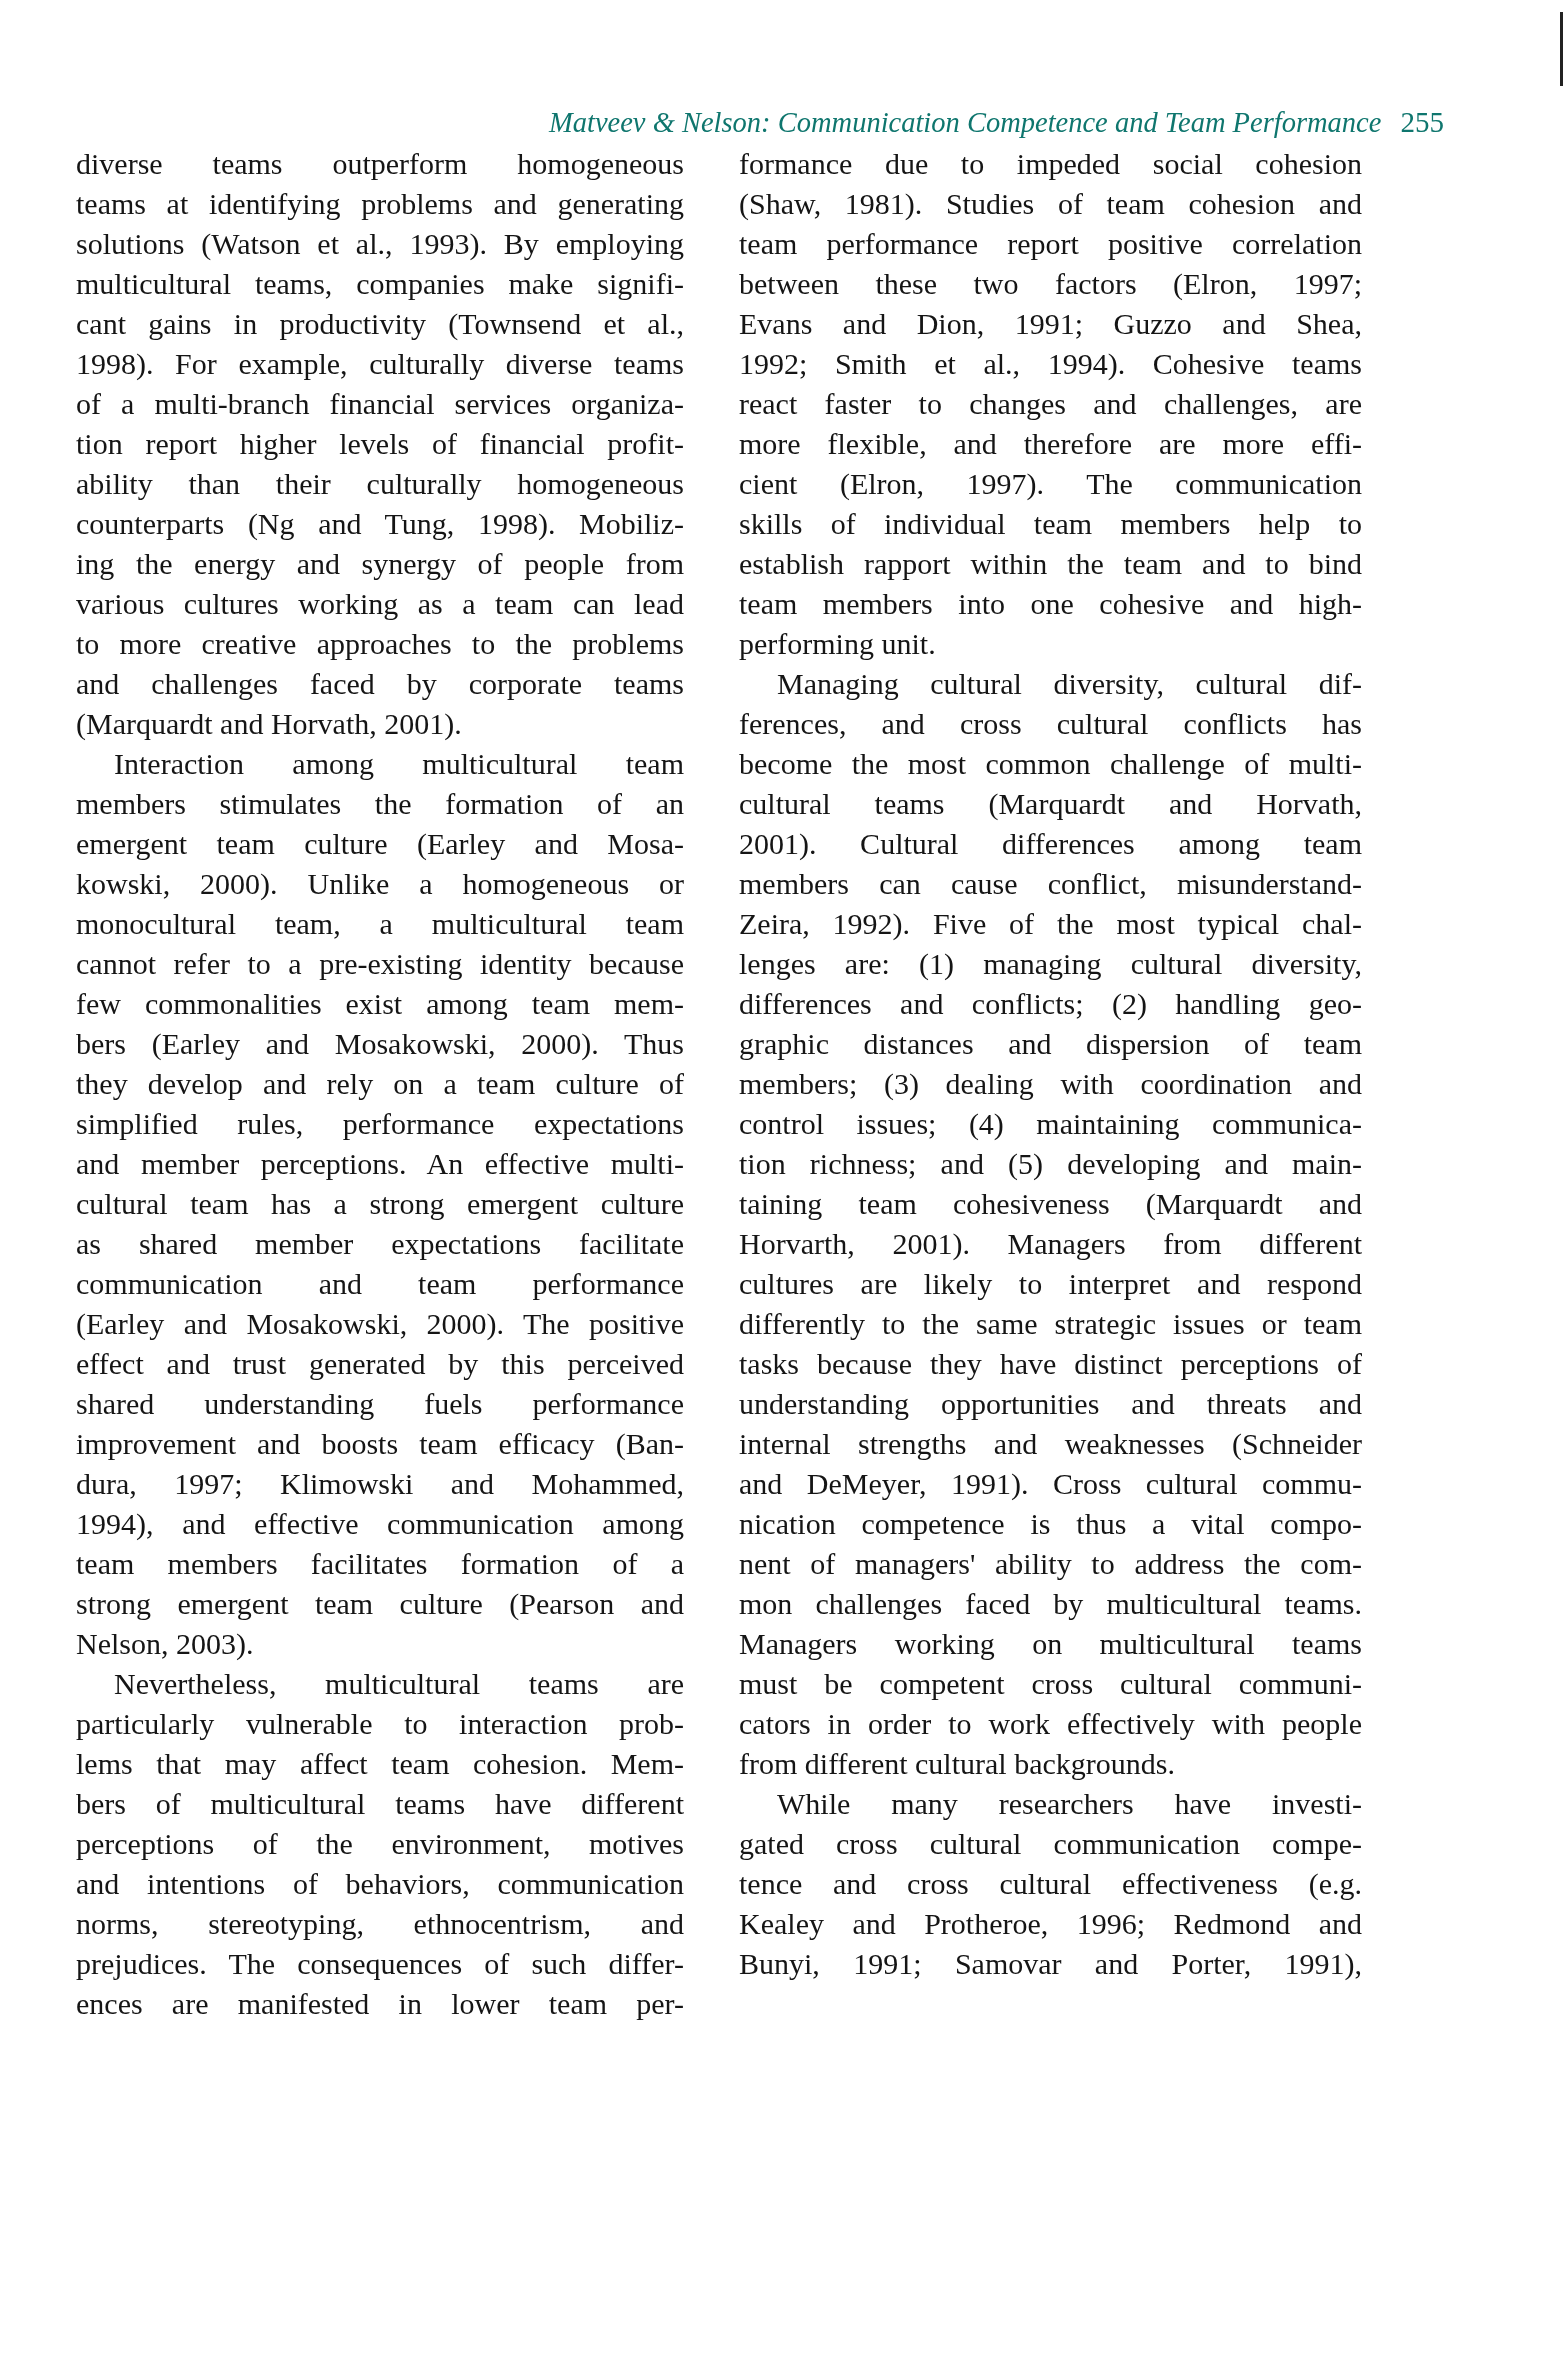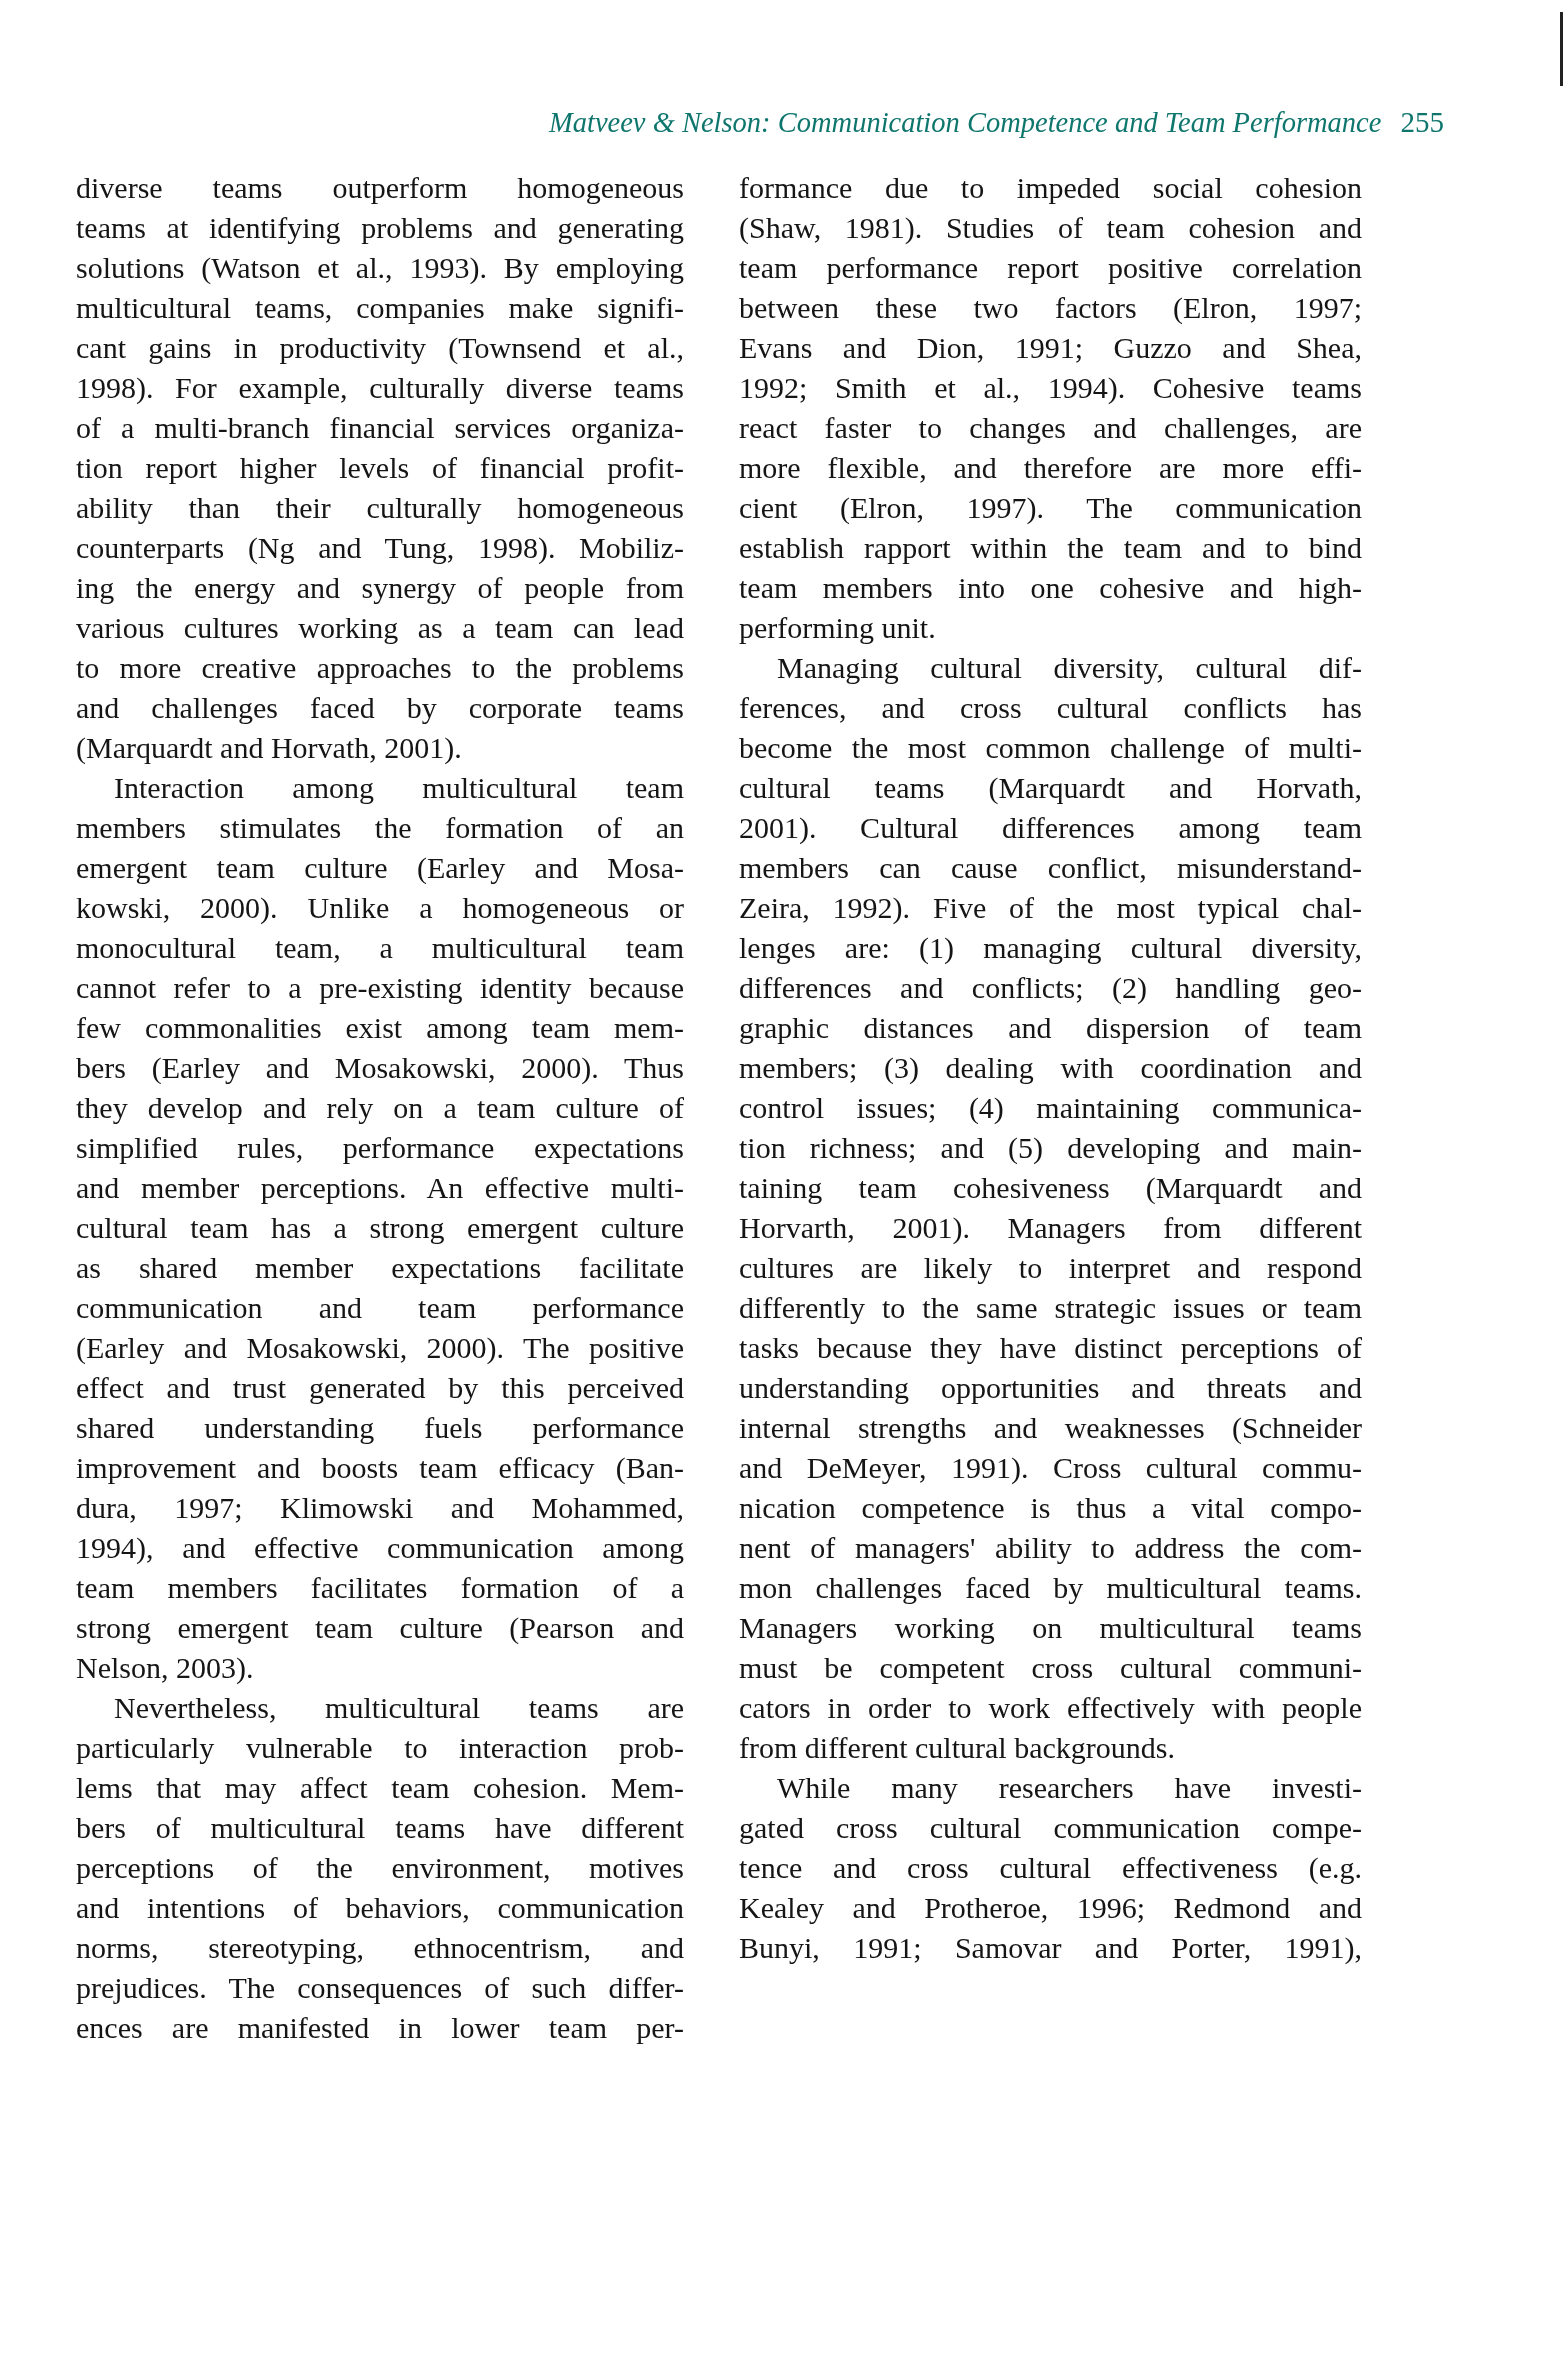--- a/index.html
+++ b/index.html
@@ -8,21 +8,21 @@
     position: absolute; top: 62px; left: 549px; width: 949px; height: 43px;
     font-family: "Liberation Serif", "DejaVu Serif", serif;
     font-size: 28.5px; font-style: italic; white-space: nowrap;
     display: flex; align-items: baseline; gap: 19px; color: #0f766e;
   }
   .header .num { font-style: normal; font-size: 29px; margin-top: 44px; }
   .rule-mark {
     position: absolute; left: 1560px; top: 12px; width: 2.6px; height: 74px; background: #222;
   }
   .col {
-    position: absolute; top: 168px;
+    position: absolute; top: 144px;
     font-family: "Liberation Serif", "DejaVu Serif", serif;
     font-size: 30px; color: #151515;
   }
   .col.left { left: 76px; width: 608px; }
   .col.right { left: 739px; width: 623px; }
   .line {
     height: 40px; line-height: 40px; white-space: nowrap;
     text-align: justify; text-align-last: justify; overflow: visible;
   }
   .line.last { text-align-last: left; }
@@ -89,20 +89,21 @@
 <div class="col right" id="col-right">
     <div class="line">formance due to impeded social cohesion</div>
     <div class="line">(Shaw, 1981). Studies of team cohesion and</div>
     <div class="line">team performance report positive correlation</div>
     <div class="line">between these two factors (Elron, 1997;</div>
     <div class="line">Evans and Dion, 1991; Guzzo and Shea,</div>
     <div class="line">1992; Smith et al., 1994). Cohesive teams</div>
     <div class="line">react faster to changes and challenges, are</div>
     <div class="line">more flexible, and therefore are more effi-</div>
     <div class="line">cient (Elron, 1997). The communication</div>
+    <div class="line">skills of individual team members help to</div>
     <div class="line">establish rapport within the team and to bind</div>
     <div class="line">team members into one cohesive and high-</div>
     <div class="line last">performing unit.</div>
     <div class="line indent">Managing cultural diversity, cultural dif-</div>
     <div class="line">ferences, and cross cultural conflicts has</div>
     <div class="line">become the most common challenge of multi-</div>
     <div class="line">cultural teams (Marquardt and Horvath,</div>
     <div class="line">2001). Cultural differences among team</div>
     <div class="line">members can cause conflict, misunderstand-</div>
     <div class="line">Zeira, 1992). Five of the most typical chal-</div>

